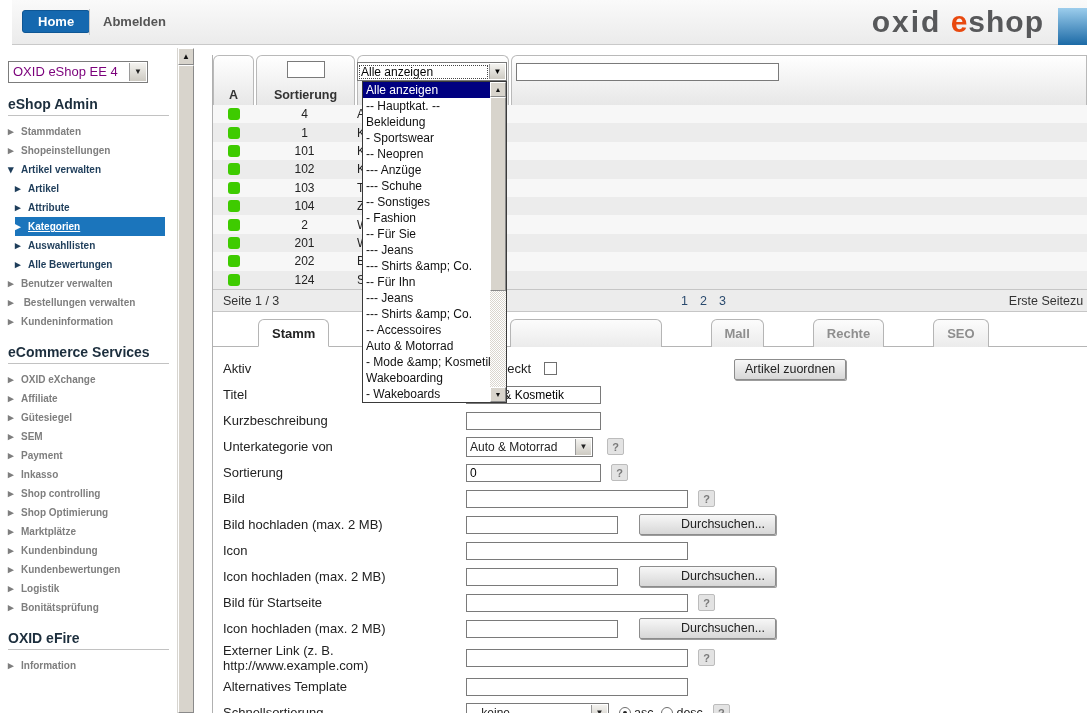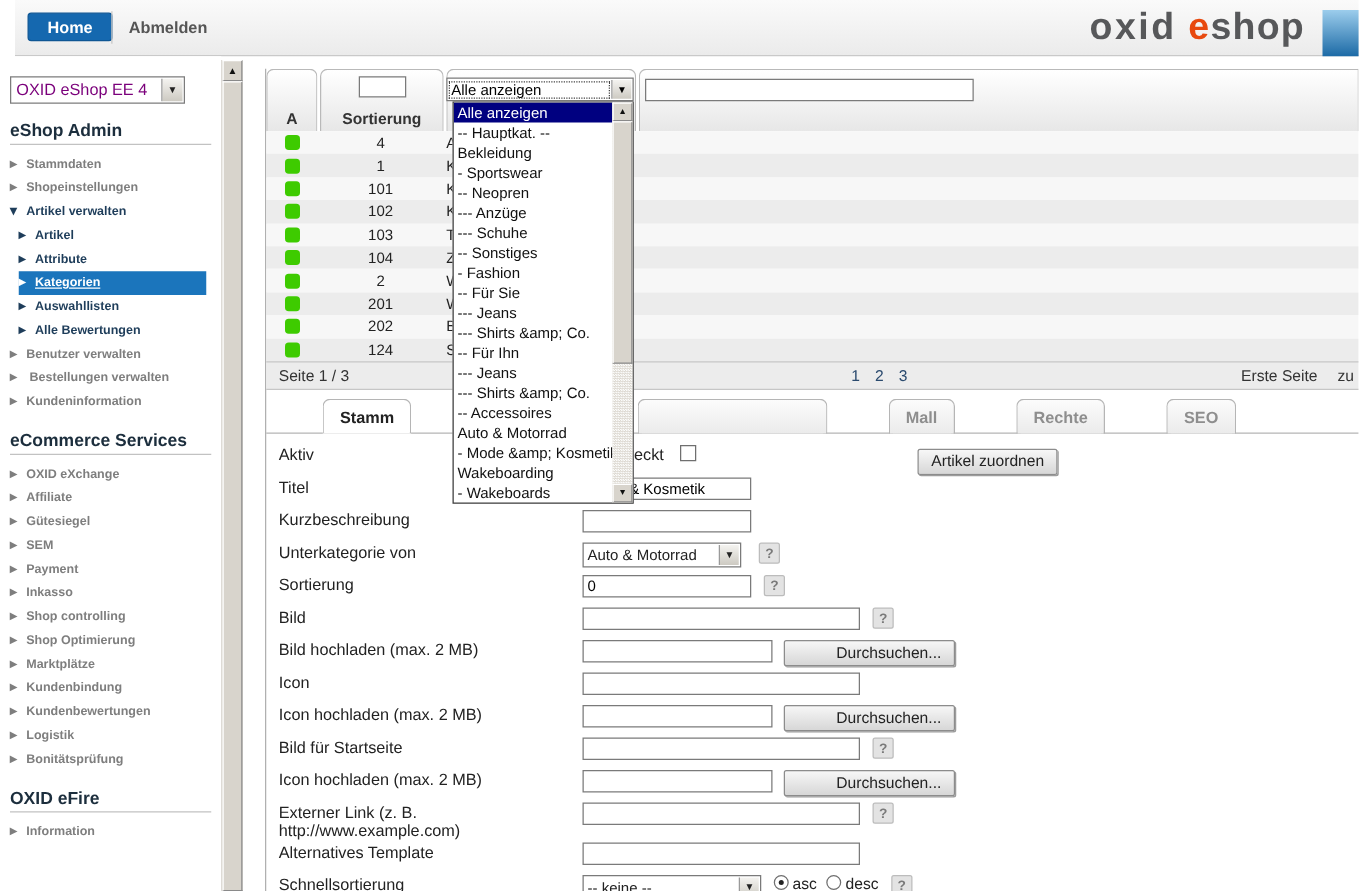--- a/index.html
+++ b/index.html
@@ -77,46 +77,46 @@
   .lc3 { flex:1; padding-left:2px; overflow:hidden; white-space:nowrap; }
   .gsq { width:12px; height:12px; border-radius:3px; background:#3ecb00; }
 
   
   .pagination { position:relative; height:23px; background:#ececec;
                 border-top:1px solid #c6c6c6; border-bottom:1px solid #c6c6c6;
                 font-size:12.5px; color:#333; }
   .pg-left { position:absolute; left:10px; top:4px; }
   .pg-pages { position:absolute; left:468px; top:4px; display:flex; gap:12px; color:#2a4a6e; }
   .pg-pages span { cursor:pointer; }
-  .pg-right { position:absolute; right:0; top:4px; display:flex; gap:16px; }
+  .pg-right { position:absolute; right:0; top:4px; display:flex; }
   .pg-right .lnk { cursor:pointer; }
   .pg-clip { width:17px; overflow:hidden; white-space:nowrap; }
 
   
   .tabs-row { position:relative; margin-top:7px; height:28px; border-bottom:1px solid #b5b5b5;
               display:flex; gap:6px; padding-left:2px; }
   .tab { height:28px; line-height:27px; padding:0 13px; background:linear-gradient(#fcfcfc,#ebebeb);
          border:1px solid #b5b5b5; border-bottom:none; border-radius:6px 6px 0 0;
          font-size:13px; font-weight:bold; color:#8e8e8e; cursor:pointer;margin-left:43px; }
   .tab.active { background:#fff; color:#222; border-bottom:1px solid #fff; margin-bottom:-1px; }
   .tab.spacer { width:152px; color:transparent; }
 
   
   .form-area { position:relative; padding-top:9px; font-size:13px; color:#222; }
-  .frow { min-height:26px; display:flex; align-items:flex-start; padding-left:10px; }
+  .frow { min-height:26px; display:flex; align-items:center; padding-left:10px; }
   .frow .lbl { width:243px; flex:none; line-height:15px; padding-right:6px; }
   .ti { height:18px; border:1px solid #7a7a7a; background:#fff; font-size:12px; padding:0 3px; }
   .w135 { width:135px; } .w152 { width:152px; } .w222 { width:222px; }
   .help { width:17px; height:17px; margin-left:10px; background:#e3e3e3; border:1px solid #bcbcbc;
           border-radius:2px; color:#7a7a7a; font-size:11px; text-align:center; line-height:16px;
           font-weight:bold; flex:none; cursor:pointer; }
   .btn { height:21px; line-height:19px; padding:0 10px; background:linear-gradient(#f7f7f7,#d7d7d7);
          border:1px solid #8c8c8c; border-radius:2px; box-shadow:1px 1px 0 #9c9c9c;
          font-size:12.5px; color:#222; cursor:pointer; }
-  .btn.ml { margin-left:9px;padding-left:41px; }
+  .btn.ml { margin-left:21px;padding-left:41px; }
   .assign-btn { position:absolute; left:521px; top:12px; }
   .fsel { position:relative; height:20px; border:1px solid #7a7a7a; background:#fff;
           font-size:12px; line-height:18px; padding-left:3px; cursor:pointer; }
   .fsel .sarrow { position:absolute; right:1px; top:1px; bottom:1px; width:16px;
           background:linear-gradient(#f4f3f0,#cdcac2); border-left:1px solid #9a9a9a;
           font-size:8px; color:#222; display:flex; align-items:center; justify-content:center; }
   .wsel127 { width:127px; } .wsel143 { width:143px; }
   .cb { width:13px; height:13px; border:1px solid #6f6f6f; background:#fff; flex:none; cursor:pointer; }
   .rb { width:12px; height:12px; border:1px solid #6f6f6f; border-radius:50%; background:#fff;
         display:flex; flex:none; cursor:pointer; }

